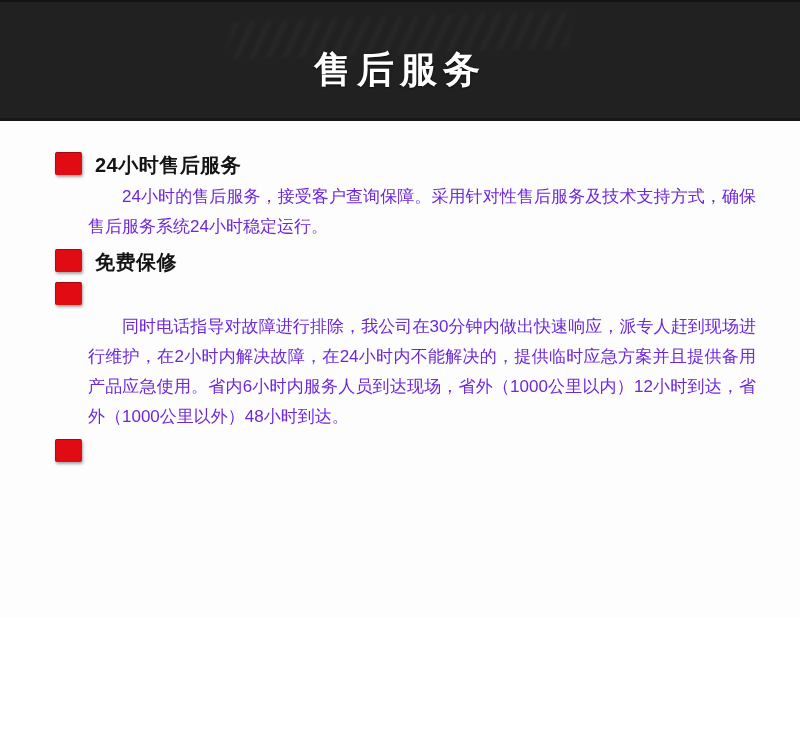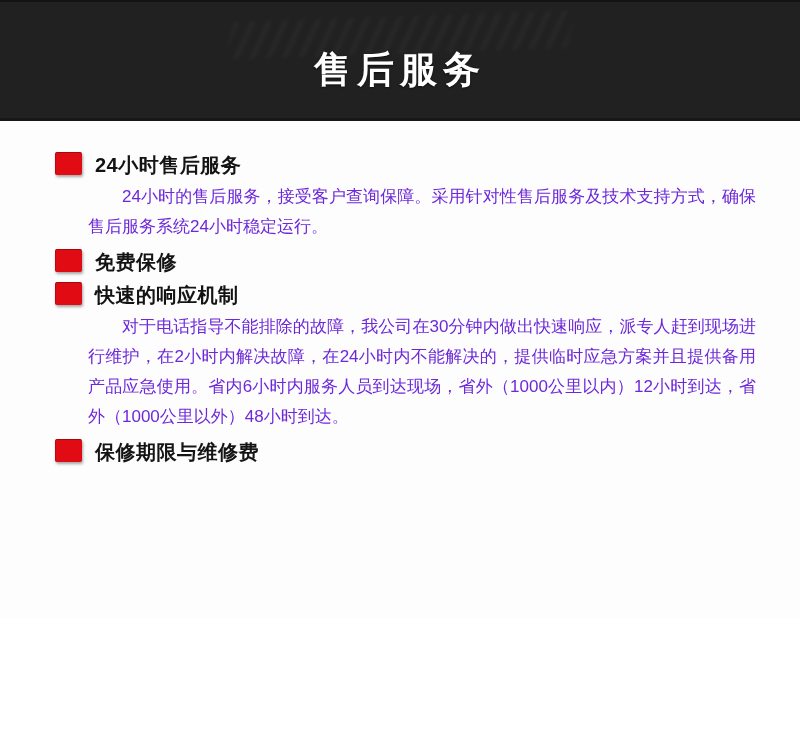--- a/index.html
+++ b/index.html
@@ -119,27 +119,25 @@
   <section class="section">
     <div class="sec-head">
       <span class="bullet"></span>
       <h2 class="sec-title">免费保修</h2>
     </div>
   </section>
 
   <section class="section">
     <div class="sec-head">
       <span class="bullet"></span>
-      <h2 class="sec-title">快速的响应机制</h2>
     </div>
     <div class="sec-body">
-          <p class="para">对于电话指导不能排除的故障，我公司在30分钟内做出快速响应，派专人赶到现场进行维护，在2小时内解决故障，在24小时内不能解决的，提供临时应急方案并且提供备用产品应急使用。省内6小时内服务人员到达现场，省外（1000公里以内）12小时到达，省外（1000公里以外）48小时到达。</p>
+          <p class="para">同时电话指导对故障进行排除，我公司在30分钟内做出快速响应，派专人赶到现场进行维护，在2小时内解决故障，在24小时内不能解决的，提供临时应急方案并且提供备用产品应急使用。省内6小时内服务人员到达现场，省外（1000公里以内）12小时到达，省外（1000公里以外）48小时到达。</p>
         </div>
   </section>
 
   <section class="section">
     <div class="sec-head">
       <span class="bullet"></span>
-      <h2 class="sec-title">保修期限与维修费</h2>
     </div>
   </section>
 </div>
 </div>
 
 </body></html>

